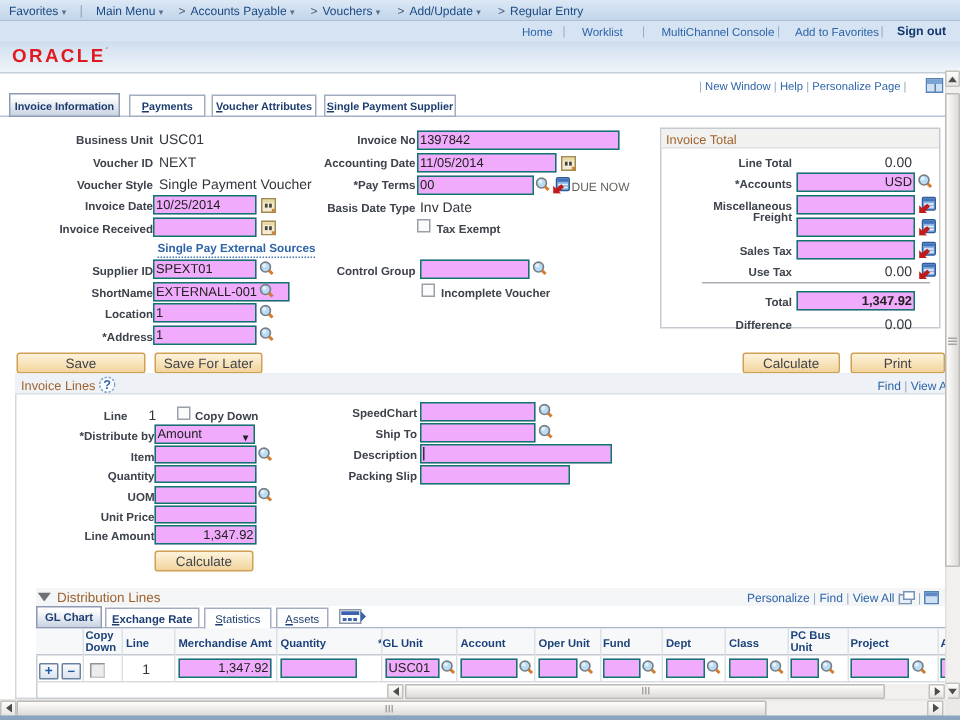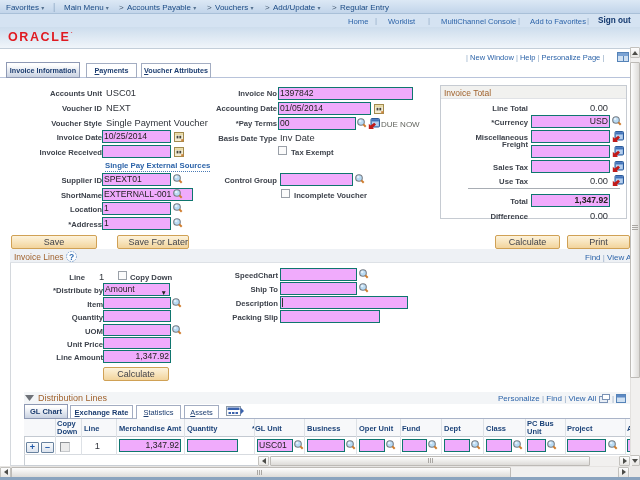--- a/index.html
+++ b/index.html
@@ -54,36 +54,37 @@
 <svg class="abs" style="left:617px;top:52px;" width="12" height="10">
       <rect x="0.5" y="0.5" width="11" height="9" fill="#cfe0f2" stroke="#5583b8"></rect>
       <rect x="1" y="1" width="10" height="3" fill="#7ba3d4"></rect>
       <line x1="6.5" y1="4" x2="6.5" y2="10" stroke="#5583b8"></line>
     </svg>
 
 <div class="abs" style="left:0;top:77px;width:630px;height:1px;background:#b8c3da;"></div>
 <div class="tab tabon" style="left:6px;top:62px;width:74px;height:16px;line-height:15px;">Invoice Information</div>
 <div class="tab" style="left:86px;top:63px;width:51px;height:15px;line-height:14px;"><span style="text-decoration:underline;">P</span>ayments</div>
 <div class="tab" style="left:141px;top:63px;width:70px;height:15px;line-height:14px;"><span style="text-decoration:underline;">V</span>oucher Attributes</div>
-
-<div class="lbl" style="right:538px;top:89px;">Accounts Unit</div>
+<div class="tab" style="left:216px;top:63px;width:88px;height:15px;line-height:14px;"><span style="text-decoration:underline;">S</span>ingle Payment Supplier</div>
+
+<div class="lbl" style="right:538px;top:89px;">Business Unit</div>
     <div class="val" style="left:106px;top:88px;">USC01</div>
 <div class="lbl" style="right:538px;top:104px;">Voucher ID</div>
     <div class="val" style="left:106px;top:103px;">NEXT</div>
 <div class="lbl" style="right:538px;top:119px;">Voucher Style</div>
     <div class="val" style="left:106px;top:118px;">Single Payment Voucher</div>
 <div class="lbl" style="right:538px;top:133px;">Invoice Date</div>
     <div class="inp" style="left:102px;top:130px;width:69px;height:13px;line-height:11px;">10/25/2014</div>
 <div class="lbl" style="right:538px;top:148px;">Invoice Received</div>
     <div class="inp" style="left:102px;top:145px;width:69px;height:13px;"></div>
 
 <div class="lbl" style="right:363px;top:89px;">Invoice No</div>
     <div class="inp" style="left:278px;top:87px;width:135px;height:13px;line-height:11px;">1397842</div>
 <div class="lbl" style="right:363px;top:104px;">Accounting Date</div>
-    <div class="inp" style="left:278px;top:102px;width:93px;height:13px;line-height:11px;">01/05/2014</div>
+    <div class="inp" style="left:278px;top:102px;width:93px;height:13px;line-height:11px;">11/05/2014</div>
 <div class="lbl" style="right:363px;top:119px;">*Pay Terms</div>
     <div class="inp" style="left:278px;top:117px;width:78px;height:13px;line-height:11px;">00</div>
 <div class="val" style="left:381px;top:120px;color:#63655f;font-size:8px;">DUE NOW</div>
 <div class="lbl" style="right:363px;top:134px;">Basis Date Type</div>
     <div class="val" style="left:280px;top:133px;">Inv Date</div>
 <div class="cb" style="left:278px;top:146px;"></div>
     <div class="lbl" style="left:291px;top:148px;text-align:left;">Tax Exempt</div>
 
 <div class="abs" style="left:105px;top:161px;font-weight:bold;color:#2d64a9;font-size:7.8px;border-bottom:1px dotted #4a7ab5;padding-bottom:1px;">Single Pay External Sources</div>
 <div class="lbl" style="right:538px;top:176px;">Supplier ID</div>
@@ -98,38 +99,38 @@
 <div class="lbl" style="right:363px;top:176px;">Control Group</div>
     <div class="inp" style="left:280px;top:173px;width:73px;height:13px;"></div>
 <div class="cb" style="left:281px;top:189px;"></div>
     <div class="lbl" style="left:294px;top:191px;text-align:left;">Incomplete Voucher</div>
 
 <div class="abs" style="left:440px;top:85px;width:187px;height:134px;border:1px solid #c6cbd2;background:#fff;"></div>
 <div class="abs" style="left:441px;top:86px;width:185px;height:13px;background:#f1f1ef;border-bottom:1px solid #e0e2e6;"></div>
 <div class="abs" style="left:444px;top:88px;color:#a0622d;font-size:8.5px;">Invoice Total</div>
 <div class="lbl" style="right:112px;top:104px;">Line Total</div>
     <div class="val" style="left:580px;top:103px;width:28px;text-align:right;">0.00</div>
-<div class="lbl" style="right:112px;top:118px;">*Currency</div>
+<div class="lbl" style="right:112px;top:118px;">*Accounts</div>
     <div class="inp" style="left:531px;top:115px;width:79px;height:13px;line-height:11px;text-align:right;">USD</div>
 <div class="lbl" style="right:112px;top:133px;">Miscellaneous</div>
     <div class="inp" style="left:531px;top:130px;width:79px;height:13px;"></div>
 <div class="lbl" style="right:112px;top:140px;">Freight</div>
     <div class="inp" style="left:531px;top:145px;width:79px;height:13px;"></div>
 <div class="lbl" style="right:112px;top:163px;">Sales Tax</div>
     <div class="inp" style="left:531px;top:160px;width:79px;height:13px;"></div>
 <div class="lbl" style="right:112px;top:177px;">Use Tax</div>
     <div class="val" style="left:580px;top:176px;width:28px;text-align:right;">0.00</div>
 <div class="abs" style="left:468px;top:188px;width:152px;height:1px;background:#a8adb4;"></div>
 <div class="lbl" style="right:112px;top:197px;">Total</div>
     <div class="inp" style="left:531px;top:194px;width:79px;height:13px;line-height:11px;text-align:right;font-weight:bold;">1,347.92</div>
 <div class="lbl" style="right:112px;top:212px;">Difference</div>
     <div class="val" style="left:580px;top:211px;width:28px;text-align:right;">0.00</div>
 
 <div class="btn" style="left:11px;top:235px;width:86px;height:14px;line-height:13px;">Save</div>
-<div class="btn" style="left:117px;top:235px;width:72px;height:14px;line-height:13px;text-align:right;">Save For Later</div>
+<div class="btn" style="left:103px;top:235px;width:72px;height:14px;line-height:13px;">Save For Later</div>
 <div class="btn" style="left:495px;top:235px;width:65px;height:14px;line-height:13px;">Calculate</div>
 <div class="btn" style="left:567px;top:235px;width:63px;height:14px;line-height:13px;">Print</div>
 
 <div class="abs" style="left:10px;top:249px;width:622px;height:217px;border:1px solid #d4d8dd;border-right:none;background:#fff;"></div>
 <div class="abs" style="left:10px;top:249px;width:622px;height:14px;background:#eef1f5;border-bottom:1px solid #dde1e6;"></div>
 <div class="abs" style="left:14px;top:252px;color:#a0622d;font-size:8.5px;">Invoice Lines</div>
 <svg class="abs" style="left:66px;top:251px;" width="11" height="11">
       <circle cx="5.5" cy="5.5" r="5" fill="#fcfdfe" stroke="#7da2cf" stroke-dasharray="1.6,1.1"></circle>
       <text x="5.5" y="8.5" font-size="8.5" font-weight="bold" text-anchor="middle" fill="#2f6bb0" font-family="Liberation Sans">?</text>
     </svg>
@@ -192,21 +193,21 @@
       <rect x="9.5" y="6" width="2.5" height="2" fill="#3a62ad"></rect>
       <polygon points="14.5,1.5 18,5 14.5,8.5" fill="#3a62ad"></polygon>
     </svg>
 
 <div class="abs" style="left:24px;top:419px;width:608px;height:18px;background:#f7f8fa;border-bottom:1px solid #c3c9d1;"></div>
 <div class="gh" style="left:57px;top:420px;line-height:8px;">Copy<br>Down</div>
 <div class="gh" style="left:84px;top:424px;">Line</div>
 <div class="gh" style="left:119px;top:424px;">Merchandise Amt</div>
 <div class="gh" style="left:187px;top:424px;">Quantity</div>
 <div class="gh" style="left:252px;top:424px;">*GL Unit</div>
-<div class="gh" style="left:307px;top:424px;">Business</div>
+<div class="gh" style="left:307px;top:424px;">Account</div>
 <div class="gh" style="left:359px;top:424px;">Oper Unit</div>
 <div class="gh" style="left:402px;top:424px;">Fund</div>
 <div class="gh" style="left:444px;top:424px;">Dept</div>
 <div class="gh" style="left:486px;top:424px;">Class</div>
 <div class="gh" style="left:527px;top:420px;line-height:8px;">PC Bus<br>Unit</div>
 <div class="gh" style="left:567px;top:424px;">Project</div>
 <div class="gh" style="left:627px;top:424px;">A</div>
 
 <div class="abs" style="left:24px;top:437px;width:608px;height:18px;border-bottom:1px solid #d7dbe0;"></div>
 <div class="abs" style="left:26px;top:442px;width:13px;height:11px;background:linear-gradient(#f8fafc,#dde4ee);border:1px solid #68829f;border-radius:1px;text-align:center;color:#2058a8;font-weight:bold;font-size:9px;line-height:9px;">+</div>

